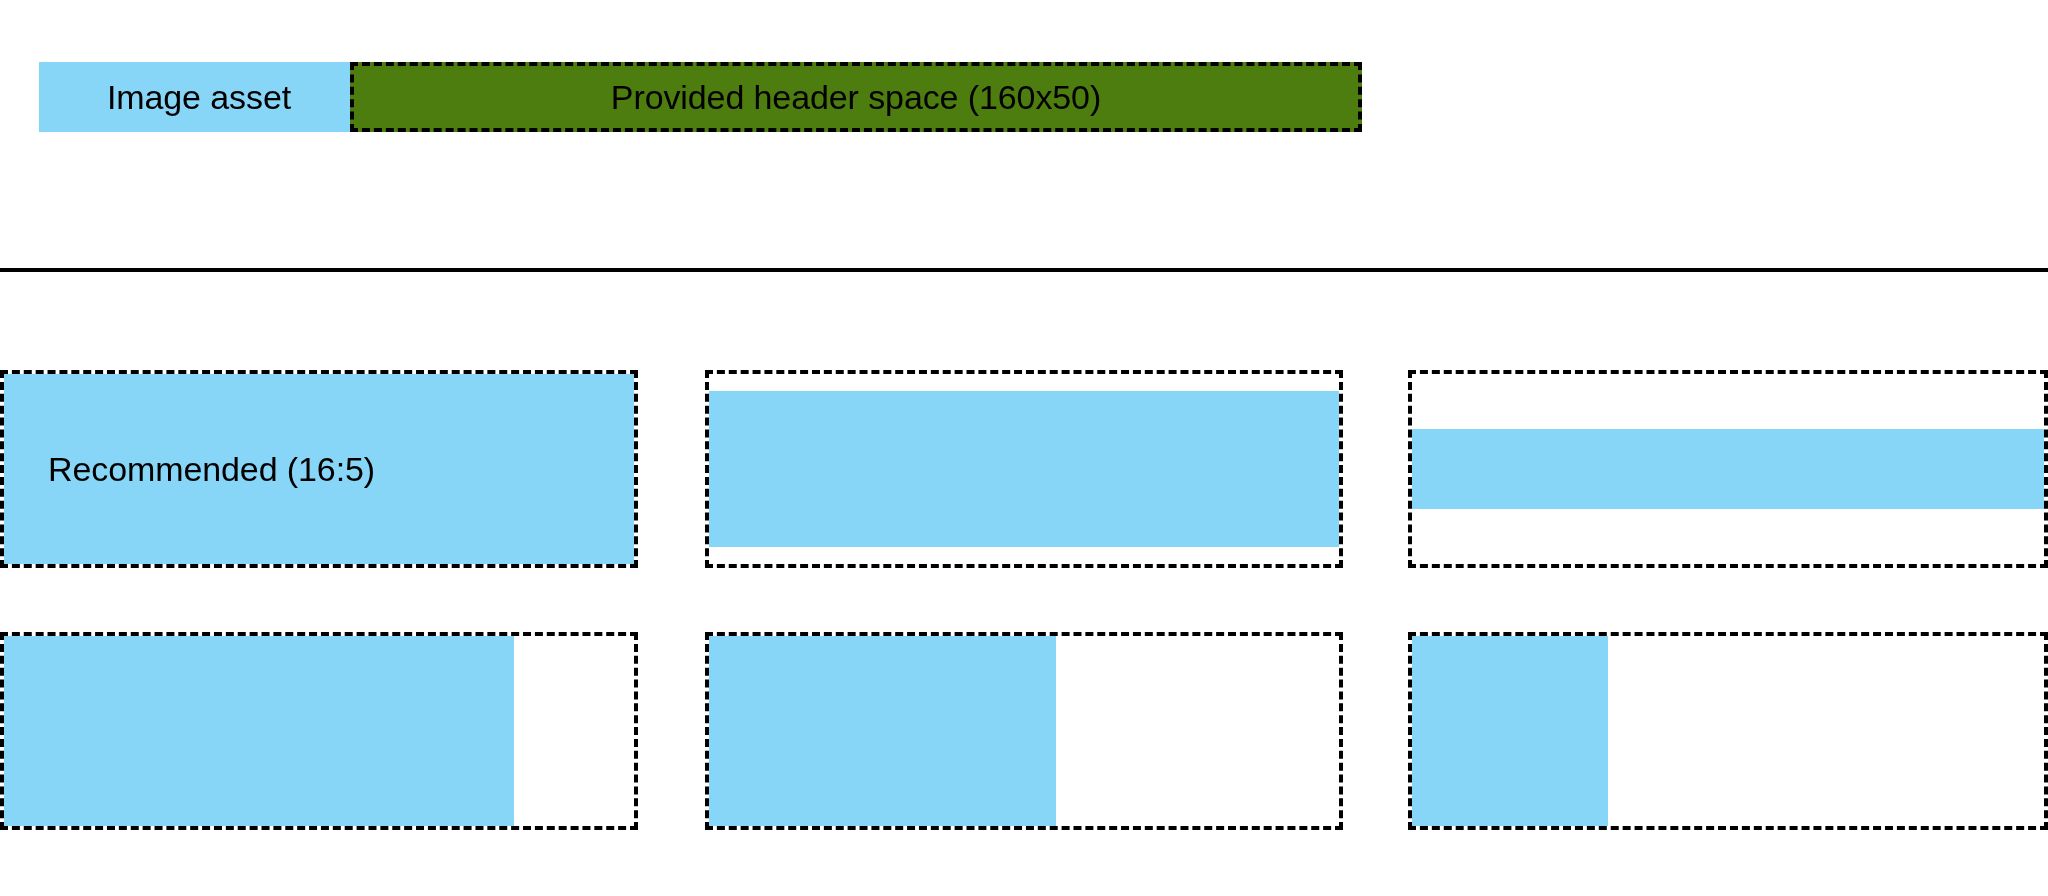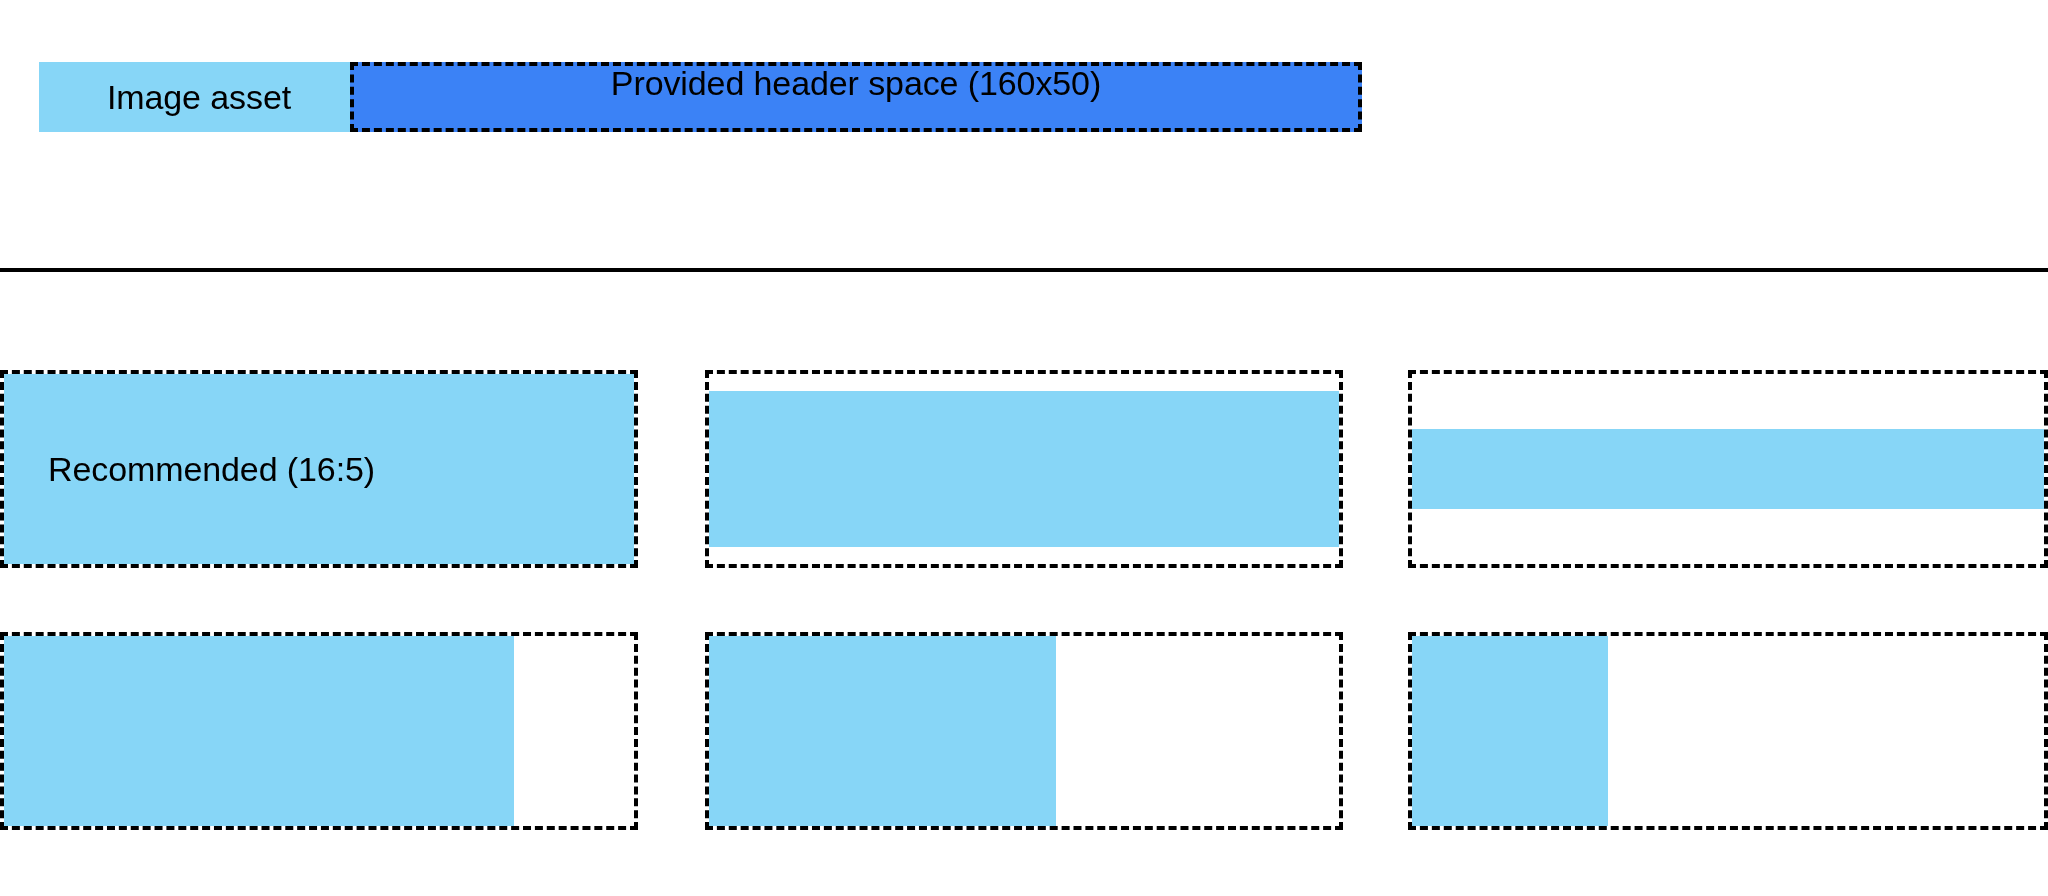--- a/index.html
+++ b/index.html
@@ -57,23 +57,23 @@
 
   .header-space-box {
     position: absolute;
     left: 350px;
     top: 0;
     width: 1012px;
     height: 70px;
     border: 4px dashed #000000;
     box-sizing: border-box;
     display: flex;
-    align-items: flex-start;
+    align-items: center;
     justify-content: center;
-    background: #3b82f6;
+    background: #4d7c0f;
   }
   .header-space-label {
     font-size: 34px;
     line-height: 1;
     letter-spacing: -0.1px;
     white-space: nowrap;
   }
 
   
   .divider {

